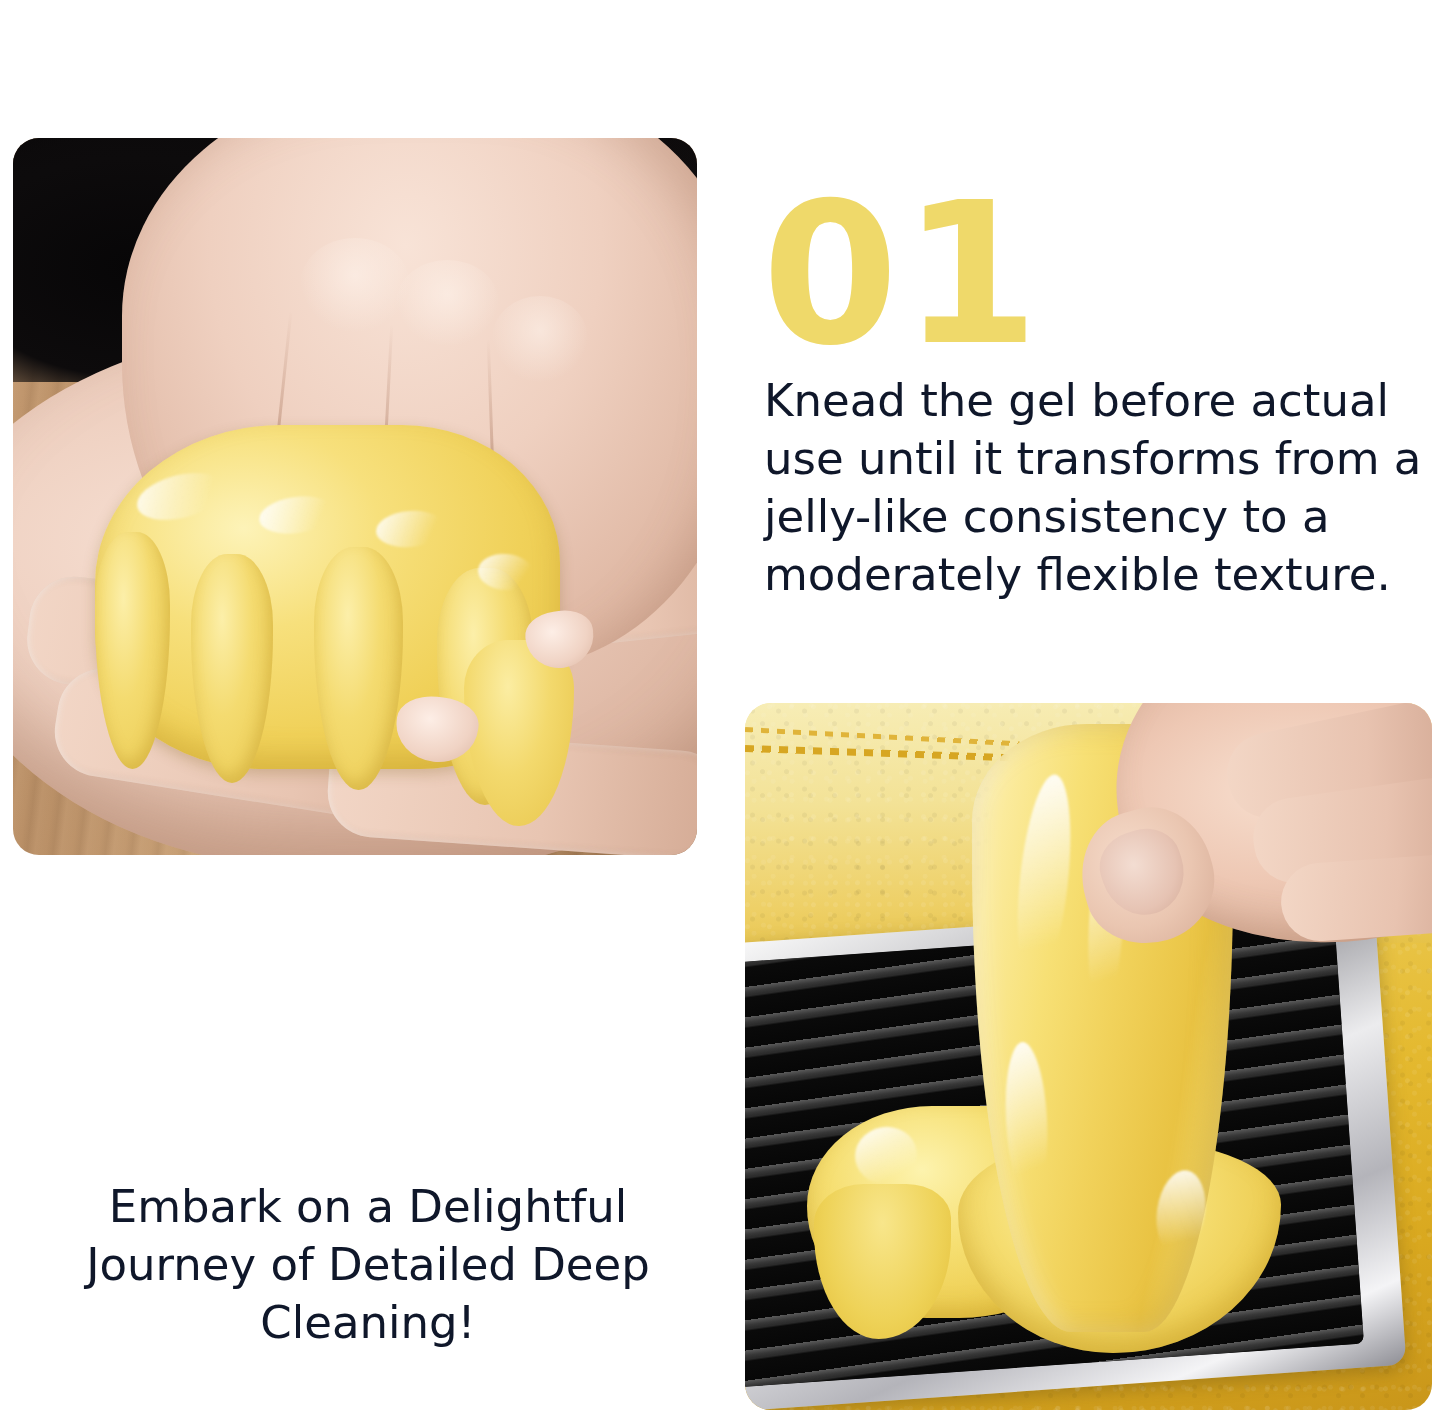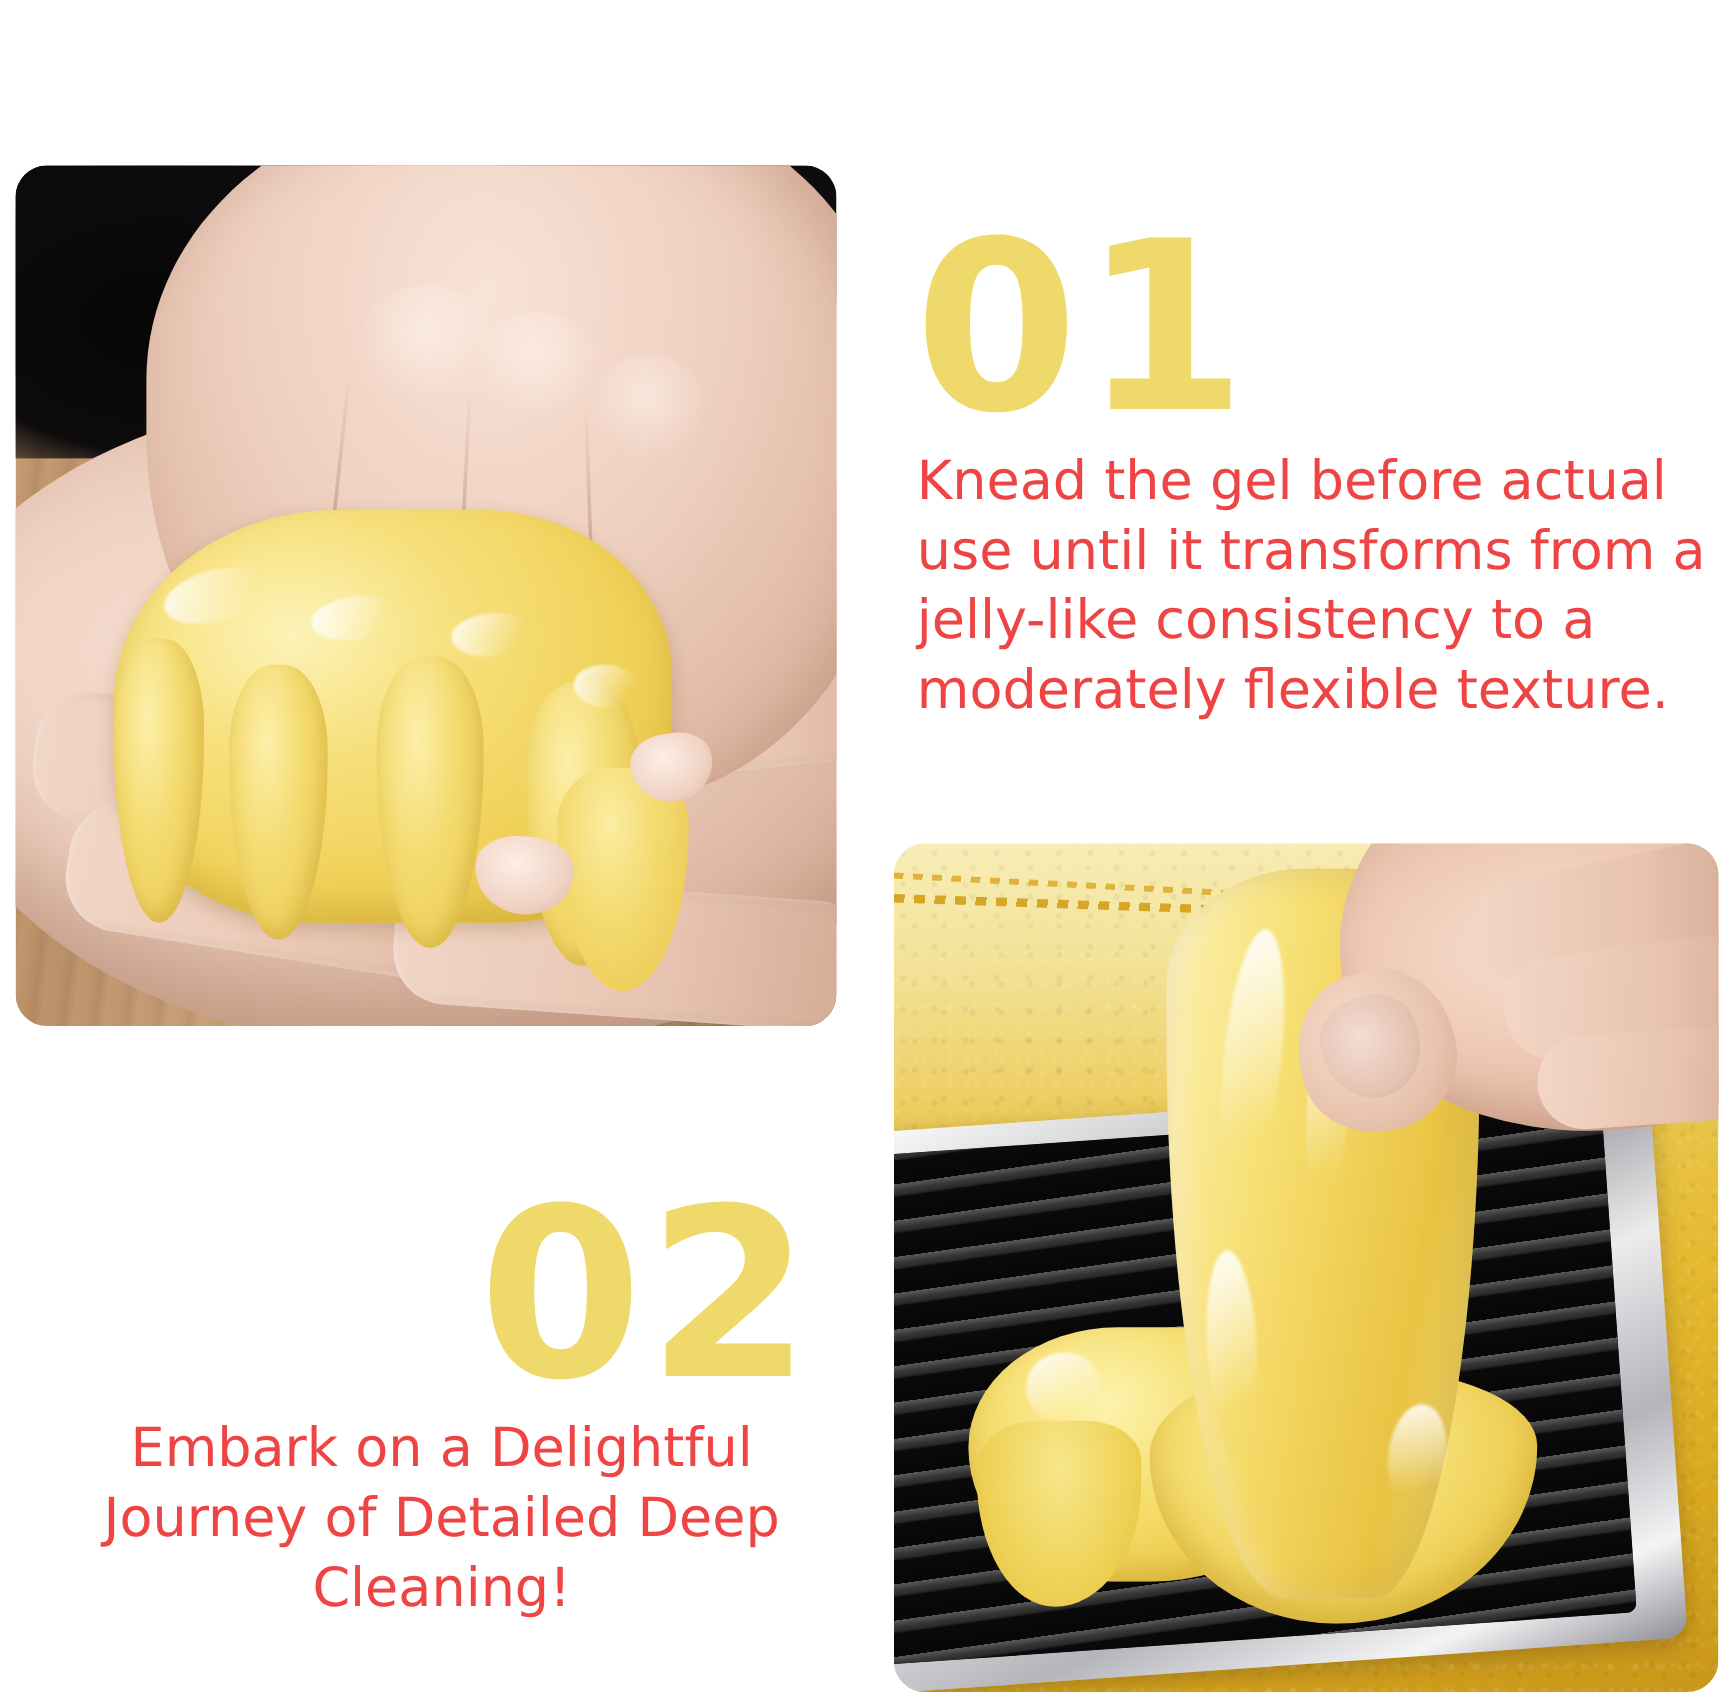--- a/index.html
+++ b/index.html
@@ -297,21 +297,21 @@
     font-weight: 700;
     letter-spacing: 4px;
     color: #efd96a;
     font-family: "DejaVu Sans", "Liberation Sans", sans-serif;
   }
   .step-body {
     position: absolute;
     font-size: 45px;
     line-height: 58px;
     font-weight: 400;
-    color: #ef4444;
+    color: #0f172a;
     font-family: "DejaVu Sans", "Liberation Sans", sans-serif;
   }
 
   #step1-number { left: 762px; top: 176px; }
   #step1-text   { left: 764px; top: 372px; width: 672px; text-align: left; }
 
   #step2-number { left: 399px; top: 982px; }
   #step2-text   { left: 52px;  top: 1178px; width: 632px; text-align: center; }
 </style>
 </head>
@@ -350,21 +350,20 @@
     <div class="p1-spec p1-sp2"></div>
     <div class="p1-spec p1-sp3"></div>
     <div class="p1-spec p1-sp4"></div>
     <div class="p1-nail p1-n1"></div>
     <div class="p1-nail p1-n2"></div>
   </div>
 
   <div class="step-num" id="step1-number">01</div>
   <div class="step-body" id="step1-text">Knead the gel before actual use until it transforms from a jelly-like consistency to a moderately flexible texture.</div>
 
-  <div class="step-num" id="step2-number">02</div>
   <div class="step-body" id="step2-text">Embark on a Delightful Journey of Detailed Deep Cleaning!</div>
 
   <div class="photo photo-2">
     <div class="p2-bg"></div>
     <div class="p2-dash-top"></div>
     <div class="p2-leather"></div>
     <div class="p2-stitch2"></div>
     <div class="p2-stitch"></div>
 
     <div class="p2-chrome"></div>

